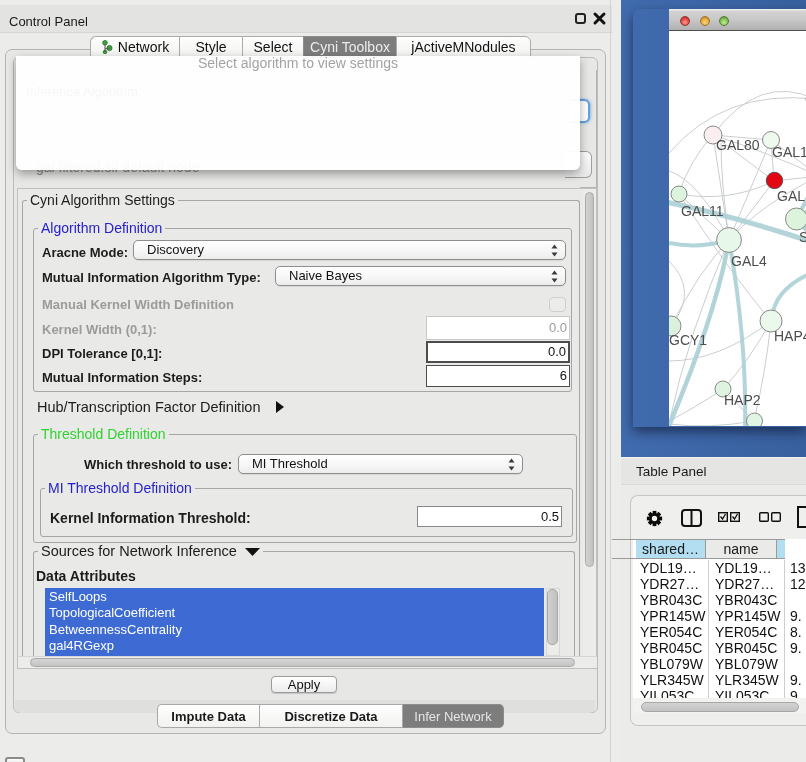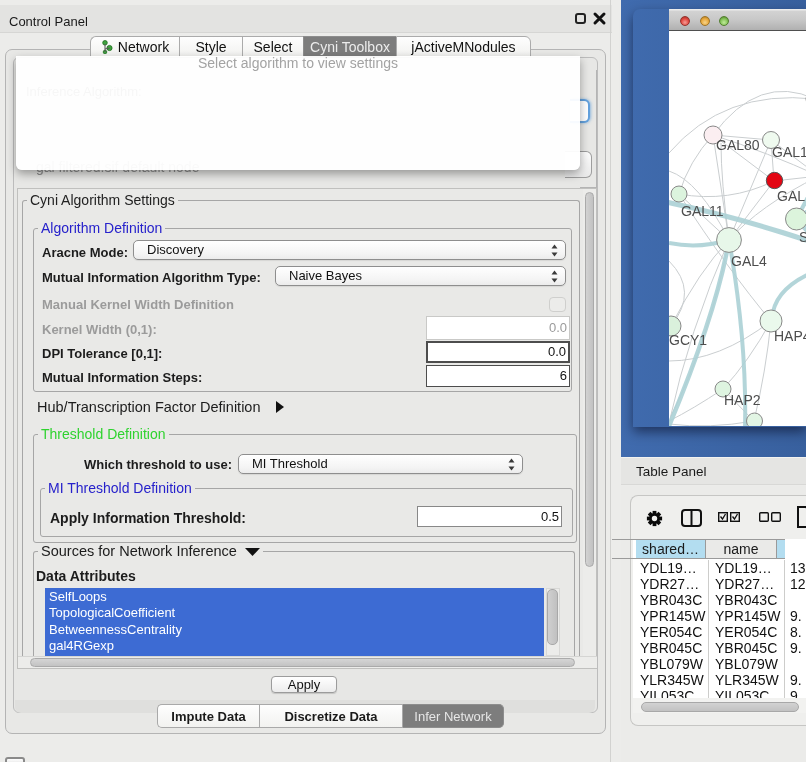--- a/index.html
+++ b/index.html
@@ -104,21 +104,21 @@
   <div class="lbl b abs" style="left:60px;top:457px;width:172px;text-align:right;">Which threshold to use:</div>
   <div class="combo" style="left:238px;top:454px;width:285px;height:20px;">MI Threshold
     <svg class="updn" width="8" height="15" viewBox="0 0 8 15">
         <path d="M4 1.5 L7 5.5 L1 5.5 Z" fill="#3a3a3a"></path>
         <path d="M4 13.5 L1 9.5 L7 9.5 Z" fill="#3a3a3a"></path>
       </svg>
   </div>
 
   <div class="group" style="left:40px;top:488px;width:533px;height:49px;"></div>
   <div class="gtitle" style="left:45px;top:482px;color:#2621cb;">MI Threshold Definition</div>
-  <div class="lbl b abs" style="left:50px;top:510px;font-size:14px;">Apply Information Threshold:</div>
+  <div class="lbl b abs" style="left:50px;top:510px;font-size:14px;">Kernel Information Threshold:</div>
   <div class="inp" style="left:417px;top:506px;width:145px;height:21px;border:1px solid #888;color:#111;line-height:19px;">0.5</div>
 
   <div class="group" style="left:33px;top:551px;width:542px;height:105px;border-bottom:none;border-radius:3px 3px 0 0;"></div>
   <div class="gtitle" style="left:38px;top:545px;color:#1c1c1c;font-size:14.5px;">Sources for Network Inference
     <svg width="15" height="9" viewBox="0 0 15 9" style="margin-left:4px;">
         <path d="M0 1 L15 1 L7.5 9 Z" fill="#111"></path>
       </svg>
   </div>
   <div class="lbl b abs" style="left:36px;top:568px;font-size:14px;">Data Attributes</div>
   <div class="abs" style="left:45px;top:588px;width:499px;height:68px;background:#3d6bd3;"></div>

